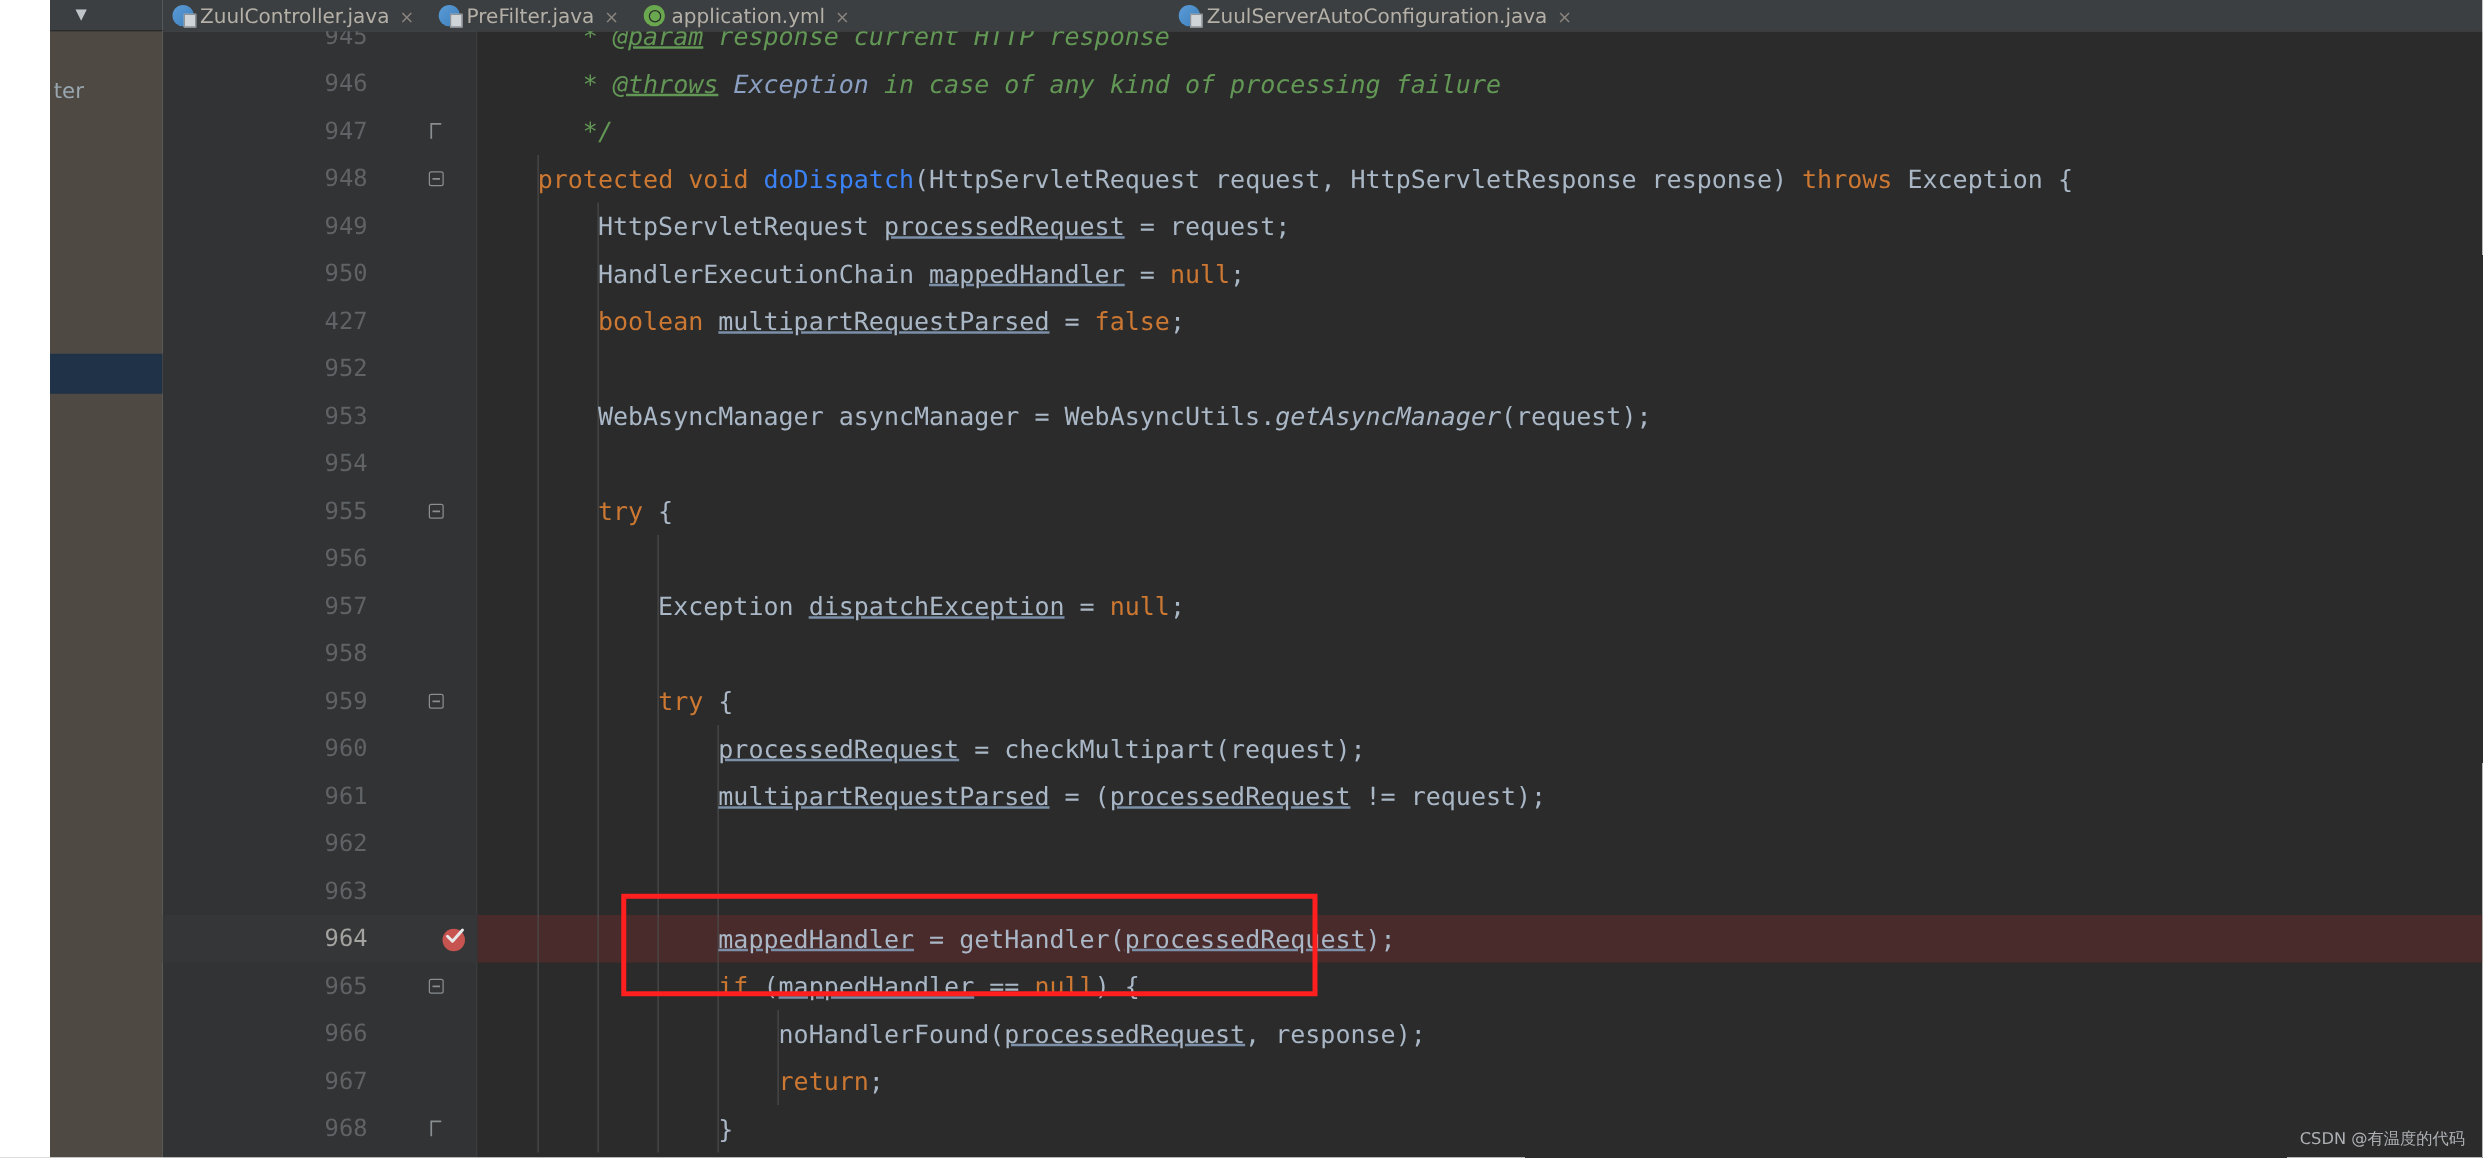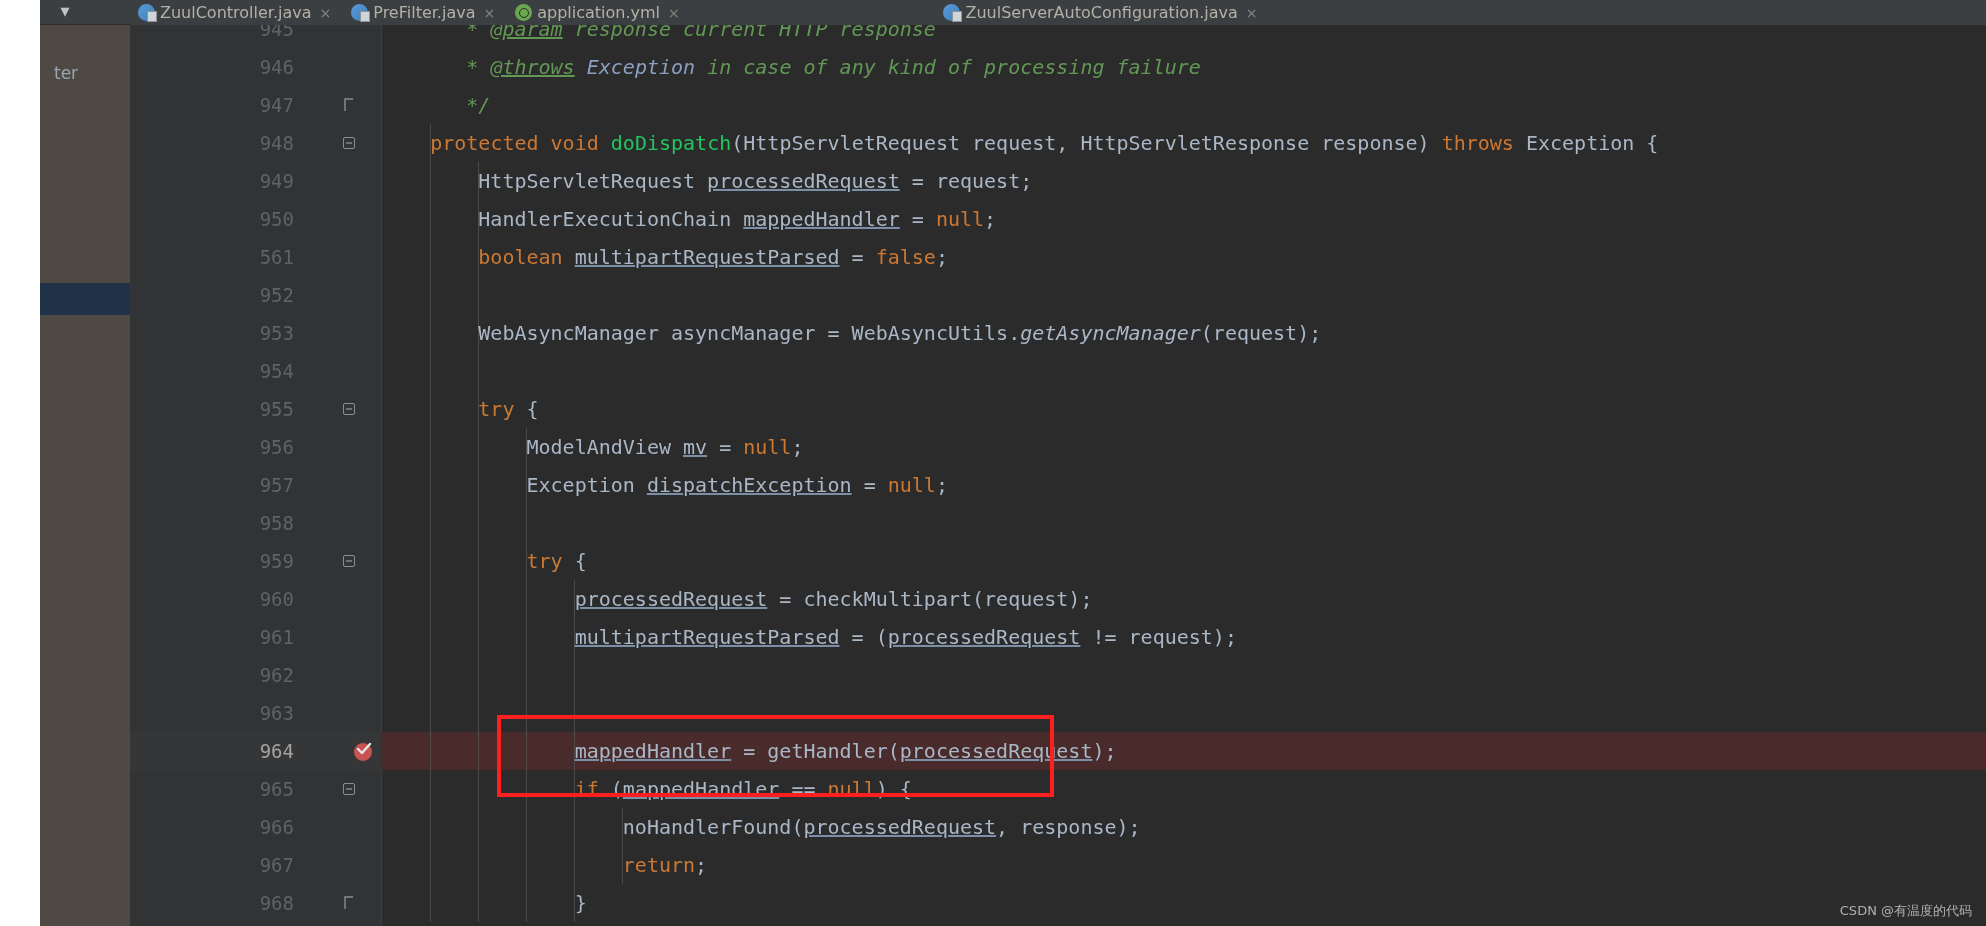--- a/index.html
+++ b/index.html
@@ -40,21 +40,21 @@
     width: 26px; height: 18px;
     color: #bfc4c8;
     font-size: 15px; line-height: 18px; text-align: center;
   }
   .strip-label {
     position: absolute; left: 40px; top: 62px;
     width: 90px; height: 22px;
     color: #9aa7b0;
     font-family: "DejaVu Sans", sans-serif;
     font-size: 17px; line-height: 22px;
-    padding-left: 14px;
+    padding-left: 3px;
     white-space: nowrap; overflow: hidden;
   }
   .strip-selection {
     position: absolute; left: 40px; top: 283px;
     width: 90px; height: 32px;
     background: #1f3247;
   }
 
   
   .tabbar {
@@ -204,21 +204,21 @@
     width: 1px;
     background: #4b4b4b;
   }
 
   
   .kw   { color: #cc7832; }
   .cmt  { color: #808080; }
   .doc  { color: #629755; font-style: italic; }
   .tag  { color: #629755; font-style: italic; text-decoration: underline; }
   .doctype { color: #8a9fc1; font-style: italic; }
-  .fn   { color: #22c55e; }
+  .fn   { color: #3b82f6; }
   .id   { color: #a9b7c6; }
   .loc  { color: #a9b7c6; text-decoration: underline; text-decoration-color:#7b8fa8; }
   .itl  { color: #a9b7c6; font-style: italic; }
 
   
   .redbox {
     position: absolute;
     border: 4px solid #ff1f1f;
     pointer-events: none;
   }
@@ -294,21 +294,21 @@
         </div>
         <div class="row" style="top: 137px;">
           <div class="lnum">949</div>
           <div class="code"><span class="id">        HttpServletRequest </span><span class="loc">processedRequest</span><span class="id"> = request;</span></div>
         </div>
         <div class="row" style="top: 175px;">
           <div class="lnum">950</div>
           <div class="code"><span class="id">        HandlerExecutionChain </span><span class="loc">mappedHandler</span><span class="id"> = </span><span class="kw">null</span><span class="id">;</span></div>
         </div>
         <div class="row" style="top: 213px;">
-          <div class="lnum">561</div>
+          <div class="lnum">427</div>
           <div class="code"><span class="id">        </span><span class="kw">boolean </span><span class="loc">multipartRequestParsed</span><span class="id"> = </span><span class="kw">false</span><span class="id">;</span></div>
         </div>
         <div class="row" style="top: 251px;">
           <div class="lnum">952</div>
           <div class="code"></div>
         </div>
         <div class="row" style="top: 289px;">
           <div class="lnum">953</div>
           <div class="code"><span class="id">        WebAsyncManager asyncManager = WebAsyncUtils.</span><span class="itl">getAsyncManager</span><span class="id">(request);</span></div>
         </div>
@@ -321,21 +321,20 @@
           <div class="fold">
             <svg width="18" height="18" viewBox="0 0 18 18">
               <rect x="3.5" y="3.5" width="11" height="11" rx="1.5" fill="none" stroke="#8a8e91"></rect>
               <line x1="6" y1="9" x2="12" y2="9" stroke="#8a8e91" stroke-width="1.4"></line>
             </svg>
           </div>
           <div class="code"><span class="id">        </span><span class="kw">try</span><span class="id"> {</span></div>
         </div>
         <div class="row" style="top: 403px; padding-left: 19px;">
           <div class="lnum">956</div>
-          <div class="code"><span class="id">            ModelAndView </span><span class="loc">mv</span><span class="id"> = </span><span class="kw">null</span><span class="id">;</span></div>
         </div>
         <div class="row" style="top: 441px;">
           <div class="lnum">957</div>
           <div class="code"><span class="id">            Exception </span><span class="loc">dispatchException</span><span class="id"> = </span><span class="kw">null</span><span class="id">;</span></div>
         </div>
         <div class="row" style="top: 479px;">
           <div class="lnum">958</div>
           <div class="code"></div>
         </div>
         <div class="row" style="top: 517px;">

